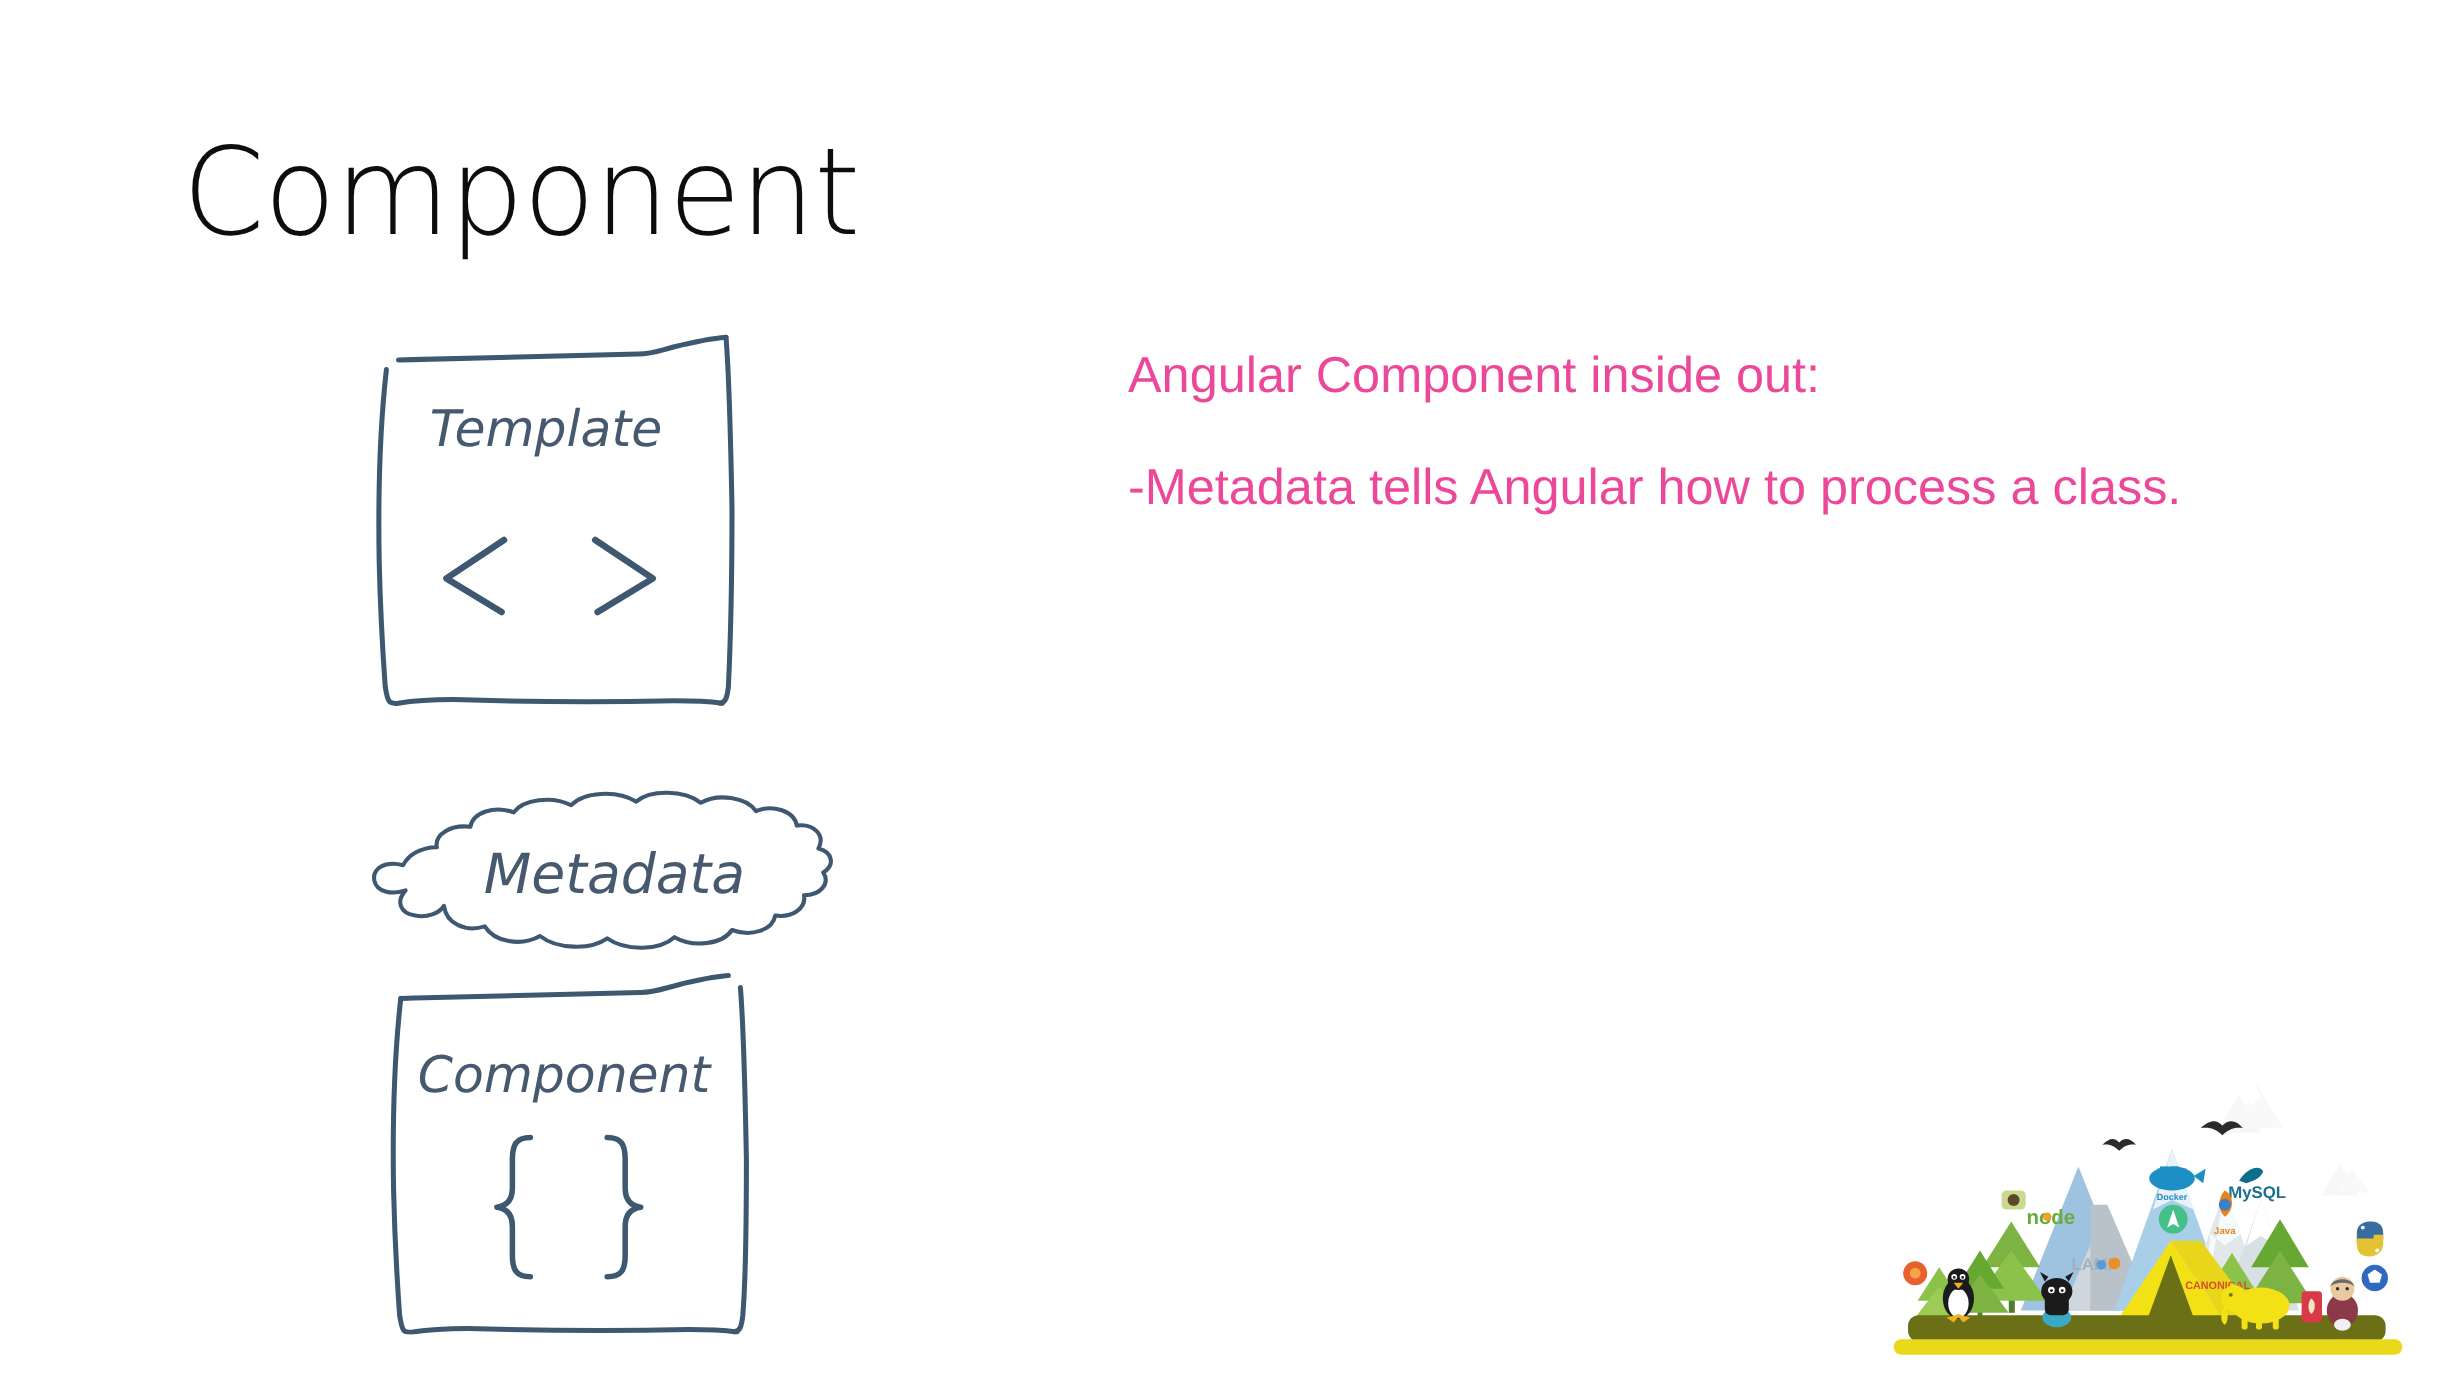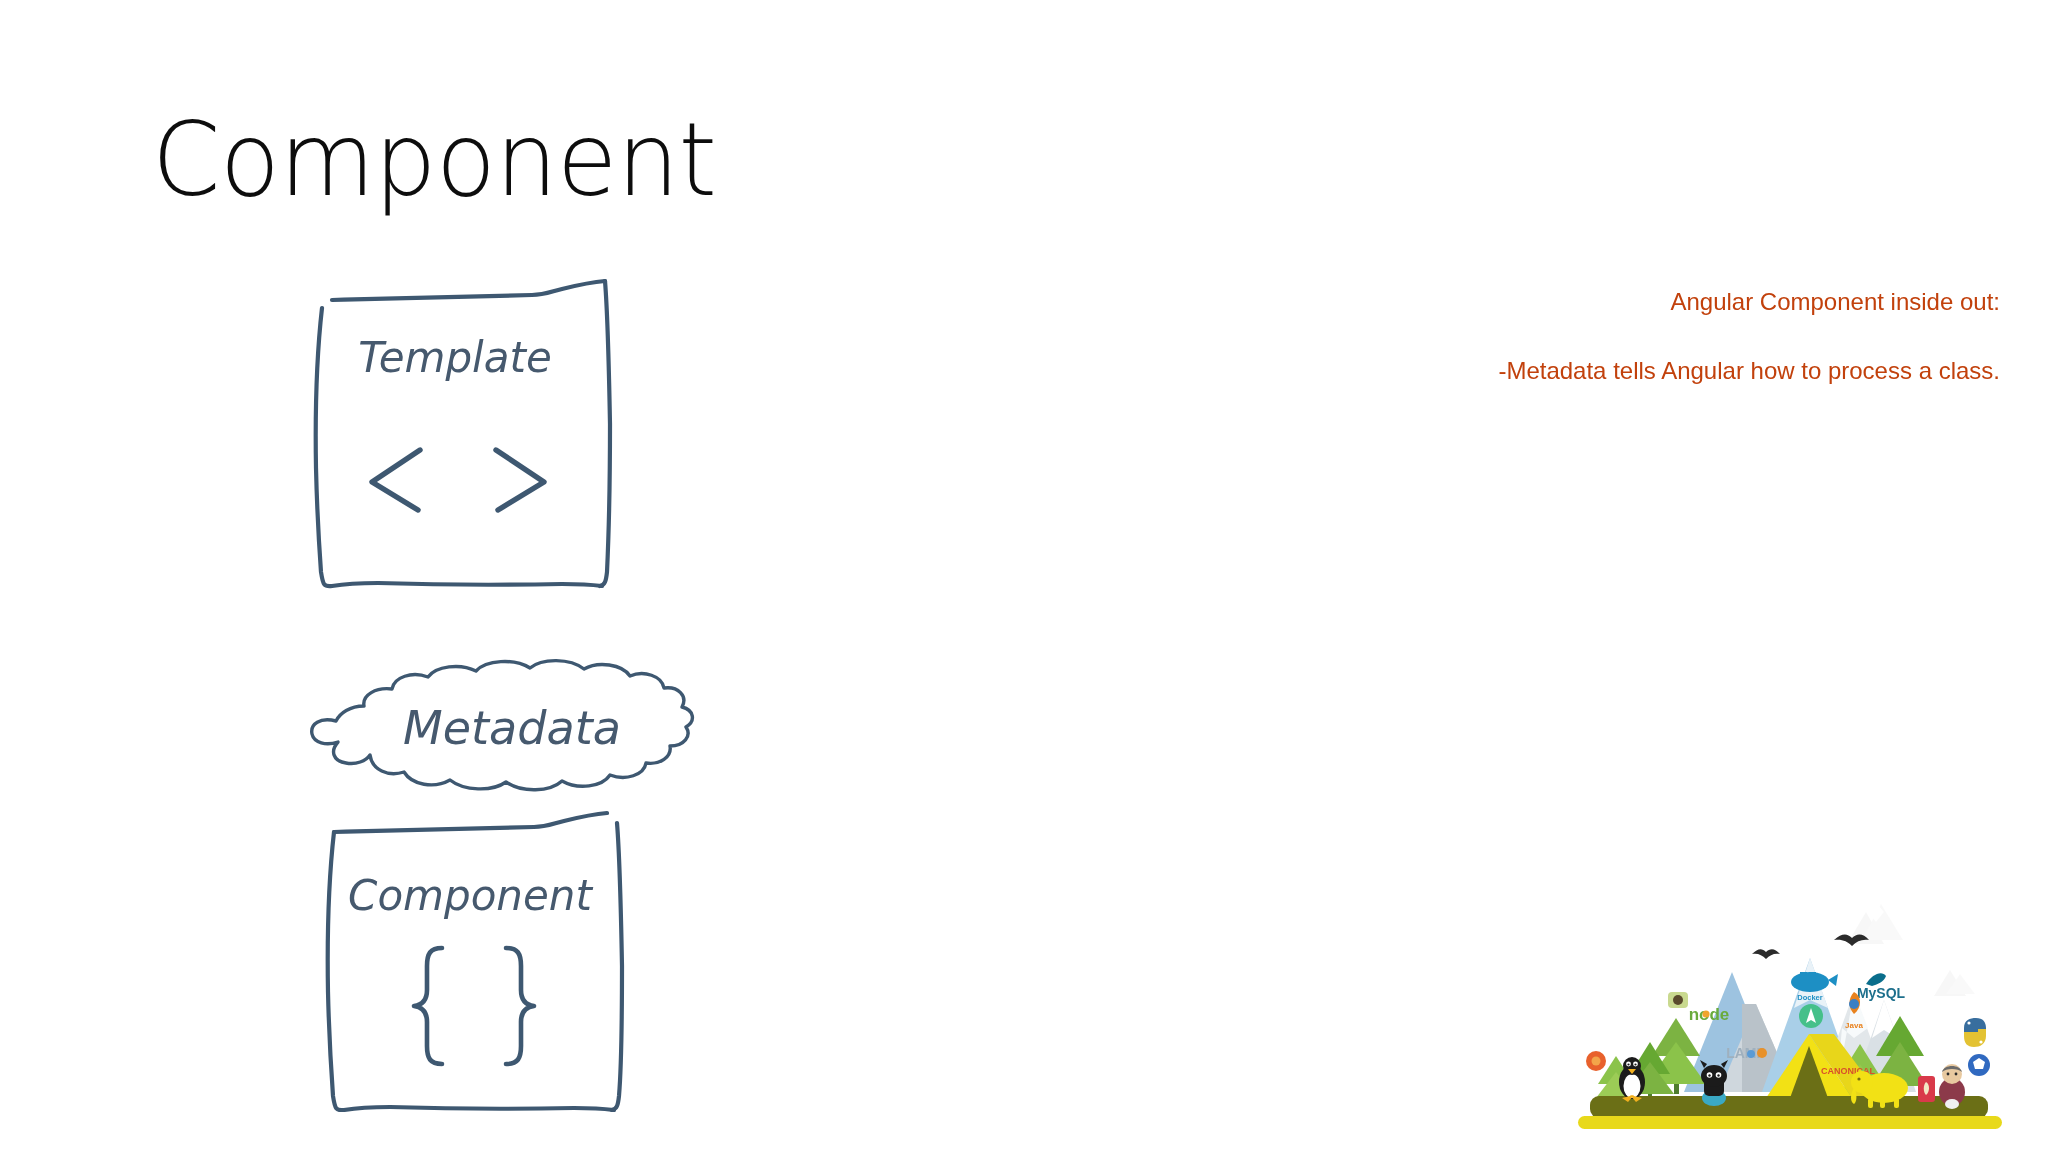--- a/index.html
+++ b/index.html
@@ -8,21 +8,20 @@
   }
   body {
     width: 2048px; height: 1152px;
     position: relative; overflow: hidden;
     font-family: "Liberation Sans", sans-serif;
     -webkit-font-smoothing: antialiased;
   }
   #slide {
     position: absolute; inset: 0;
     background: #ffffff;
-    text-align: right;
   }
 
   
   #slide-title {
     position: absolute;
     left: 152px; top: 106px;
     font-family: "DejaVu Sans", sans-serif;
     font-weight: 300;
     font-size: 101px;
     line-height: 1.08;
@@ -32,23 +31,23 @@
     transform: scaleX(0.97);
     transform-origin: left center;
   }
 
   
   #body-text {
     position: absolute;
     left: 940px; top: 286px;
     width: 1060px;
     font-family: "Liberation Sans", sans-serif;
-    font-size: 24px;
+    font-size: 42px;
     line-height: 1.30;
-    color: #c2410c;
+    color: #ec4899;
   }
   #body-text .para { margin: 0 0 38px 0; }
   #body-text .para:last-child { margin-bottom: 16px; }
   #body-text em { font-style: italic; }
 
   
   #sketch {
     position: absolute;
     left: 300px; top: 272px;
     width: 440px; height: 840px; text-decoration: underline;

